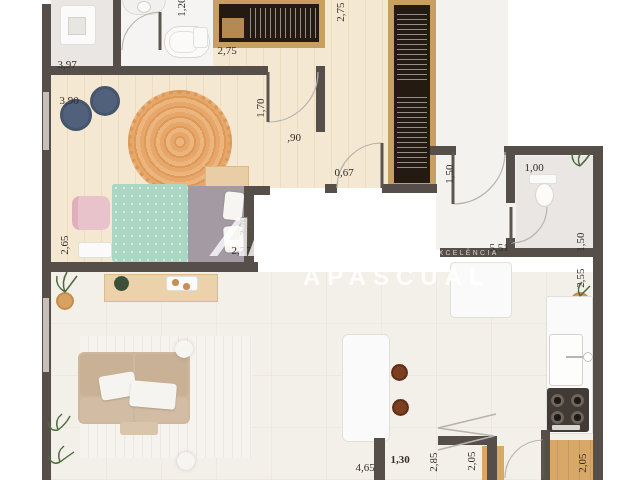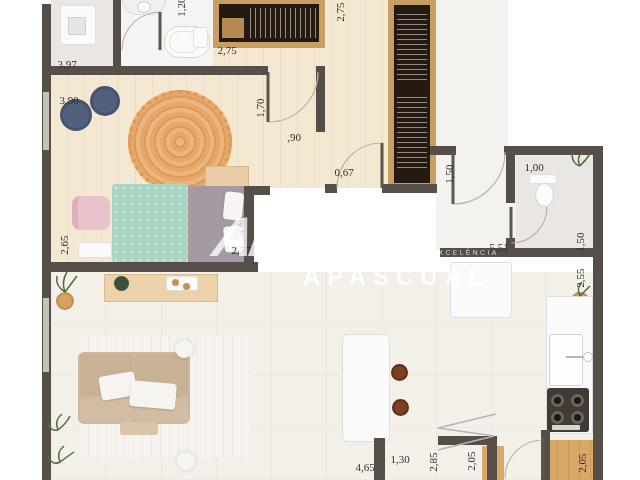--- a/index.html
+++ b/index.html
@@ -180,21 +180,21 @@
       <span class="dim" style="left: 344px; top: 172px; transform: translate(-50%, -50%) rotate(0deg);">0,67</span>
       <span class="dim" style="left: 449px; top: 174px; transform: translate(-50%, -50%) rotate(-90deg);">1,50</span>
       <span class="dim" style="left: 534px; top: 167px; transform: translate(-50%, -50%) rotate(0deg);">1,00</span>
       <span class="dim" style="left: 580px; top: 242px; transform: translate(-50%, -50%) rotate(-90deg);">1,50</span>
       <span class="dim" style="left: 499px; top: 247px; transform: translate(-50%, -50%) rotate(0deg);">5,51</span>
       <span class="dim" style="left: 580px; top: 278px; transform: translate(-50%, -50%) rotate(-90deg);">2,55</span>
       <span class="dim" style="left: 64px; top: 245px; transform: translate(-50%, -50%) rotate(-90deg);">2,65</span>
       <span class="dim" style="left: 243px; top: 226px; transform: translate(-50%, -50%) rotate(-90deg);">3,70</span>
       <span class="dim" style="left: 241px; top: 250px; transform: translate(-50%, -50%) rotate(0deg);">2,77</span>
       <span class="dim" style="left: 365px; top: 467px; transform: translate(-50%, -50%) rotate(0deg);">4,65</span>
-      <span class="dim" style="left: 400px; top: 459px; transform: translate(-50%, -50%) rotate(0deg);">1,30</span>
+      <span class="dim" style="left: 400px; top: 459px; transform: translate(-50%, -50%) rotate(0deg); font-weight: bold;">1,30</span>
       <span class="dim" style="left: 433px; top: 462px; transform: translate(-50%, -50%) rotate(-90deg);">2,85</span>
       <span class="dim" style="left: 471px; top: 461px; transform: translate(-50%, -50%) rotate(-90deg);">2,05</span>
       <span class="dim" style="left: 582px; top: 463px; transform: translate(-50%, -50%) rotate(-90deg);">2,05</span>
     </div>
 
   <div class="abs wm" style="left:0;top:0;width:640px;height:480px;pointer-events:none;">
     <span id="wm-mono" class="abs" style="left:214px;top:204px;">AP</span>
     <span id="wm-brand" class="abs" style="left:303px;top:227px;">APASCUAL</span>
     <span id="wm-tag" class="abs" style="left:305px;top:249px;">GESTÃO IMOBILIÁRIA | EXCELÊNCIA</span>
   </div>

